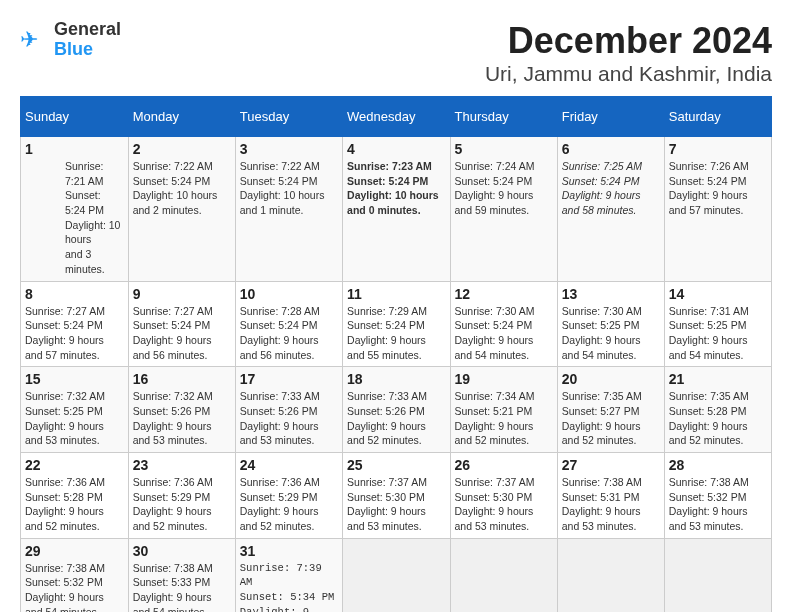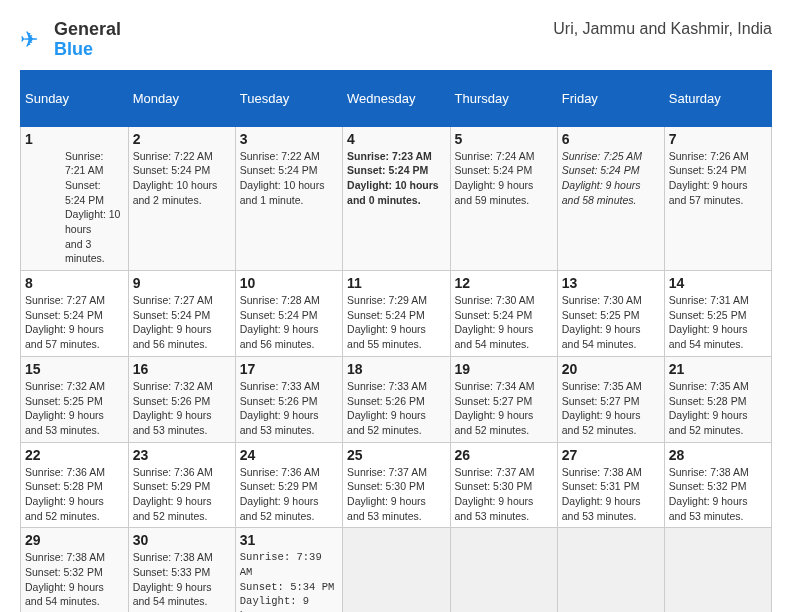--- a/index.html
+++ b/index.html
@@ -37,32 +37,32 @@
     }
     .title-block {
       text-align: right;
     }
     .month-title {
       font-size: 36px;
       font-weight: bold;
       color: #222;
     }
     .location {
-      font-size: 16px;
+      font-size: 21px;
       color: #444;
     }
     .calendar {
       width: 100%;
       border-collapse: collapse;
       font-size: 11px;
     }
     .calendar thead th {
       background: #1565c0;
       color: #fff;
-      padding: 20px 4px;
+      padding: 12px 4px;
       text-align: left;
       font-size: 13px;
       font-weight: normal;
       border: 1px solid #1565c0;
     }
     .calendar tbody td {
       border: 1px solid #ccc;
       vertical-align: top;
       padding: 4px;
       width: 108px;
@@ -98,20 +98,21 @@
   <div class="logo">
     <svg class="logo-icon" viewBox="0 0 30 30">
       <text y="22" font-size="22" fill="#2196f3">✈</text>
     </svg>
     <div class="logo-text">
       <span>General</span>
       <span class="logo-blue">Blue</span>
     </div>
   </div>
   <div class="title-block">
+    <div class="month-title">December 2024</div>
     <div class="location">Uri, Jammu and Kashmir, India</div>
   </div>
 </div>
 
 <table class="calendar">
   <thead>
     <tr id="header-row">
         <th>Sunday</th>
         <th>Monday</th>
         <th>Tuesday</th>
@@ -249,21 +250,21 @@
         <td>
           <span class="day-number">18</span>
           <div class="day-info" style="white-space: pre-line;">Sunrise: 7:33 AM
 Sunset: 5:26 PM
 Daylight: 9 hours
 and 52 minutes.</div>
         </td>
         <td>
           <span class="day-number">19</span>
           <div class="day-info" style="white-space: pre-line;">Sunrise: 7:34 AM
-Sunset: 5:27 PM
+Sunset: 5:21 PM
 Daylight: 9 hours
 and 52 minutes.</div>
         </td>
         <td>
           <span class="day-number">20</span>
           <div class="day-info" style="white-space: pre-line;">Sunrise: 7:35 AM
 Sunset: 5:27 PM
 Daylight: 9 hours
 and 52 minutes.</div>
         </td>

